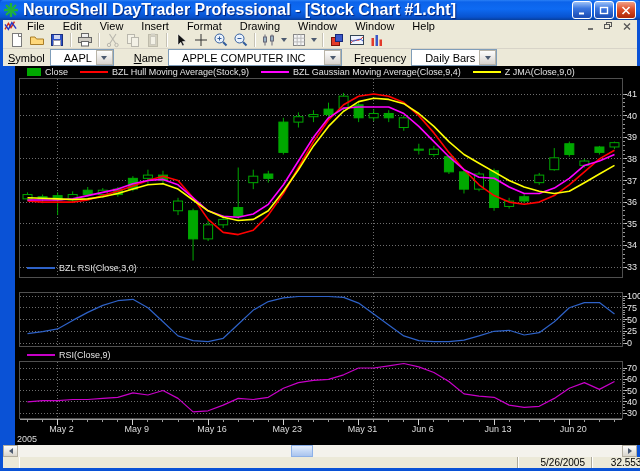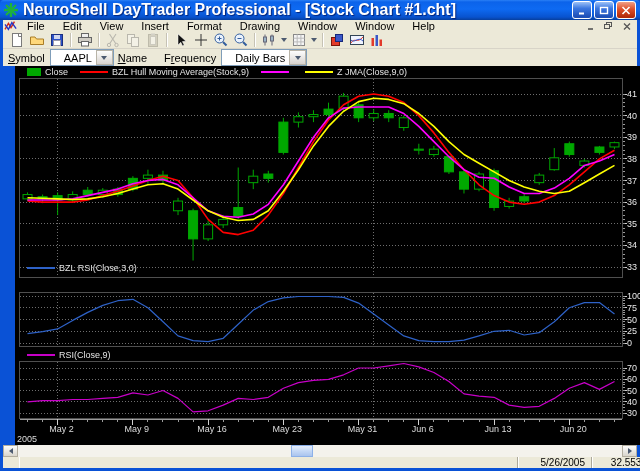--- a/index.html
+++ b/index.html
@@ -237,40 +237,45 @@
         </svg>
       </div>
     </div>
 
   <div id="symbolrow">
     <span class="flabel" id="lbl-symbol"><u>S</u><span>y</span><span>m</span><span>b</span><span>o</span><span>l</span></span>
     <div class="combo" style="width:62px">
       <span class="cval">AAPL</span>
       <span class="cbtn"></span>
     </div>
-    <span class="flabel" id="lbl-name" style="margin-left:4px"><u>N</u><span>a</span><span>m</span><span>e</span></span>
+    <span class="flabel" id="lbl-name" style="margin-left:20px"><u>N</u><span>a</span><span>m</span><span>e</span></span>
+    <div class="combo" style="width:172px">
+      <span class="cval">APPLE COMPUTER INC</span>
+      <span class="cbtn"></span>
+    </div>
     <span class="flabel" id="lbl-freq" style="margin-left:12px"><span>F</span><u>r</u><span>e</span><span>q</span><span>u</span><span>e</span><span>n</span><span>c</span><span>y</span></span>
     <div class="combo" style="width:84px">
       <span class="cval">Daily Bars</span>
       <span class="cbtn"></span>
     </div>
   </div>
 
   <div id="chart">
     <div class="legendrow" style="top:0" id="legend-main">
         <span class="litem">
           <span class="lkey-box" style="background: rgb(0, 168, 0);"></span>
           <span>Close</span>
         </span>
         <span class="litem">
           <span class="lkey-line" style="background: rgb(255, 0, 0);"></span>
           <span>BZL Hull Moving Average(Stock,9)</span>
         </span>
         <span class="litem">
           <span class="lkey-line" style="background: rgb(255, 0, 255);"></span>
+          <span>BZL Gaussian Moving Average(Close,9,4)</span>
         </span>
         <span class="litem">
           <span class="lkey-line" style="background: rgb(255, 255, 0);"></span>
           <span>Z JMA(Close,9,0)</span>
         </span>
       </div>
     <div class="panel" style="top:12px;height:200px">
         <svg id="svg-main" width="634" height="200">
           <line x1="42.625" x2="42.625" y1="1" y2="199" stroke="#c8c8c8" stroke-dasharray="1,2" opacity="0.55" shape-rendering="crispEdges"></line>
           <line x1="358.675" x2="358.675" y1="1" y2="199" stroke="#c8c8c8" stroke-dasharray="1,2" opacity="0.55" shape-rendering="crispEdges"></line>

